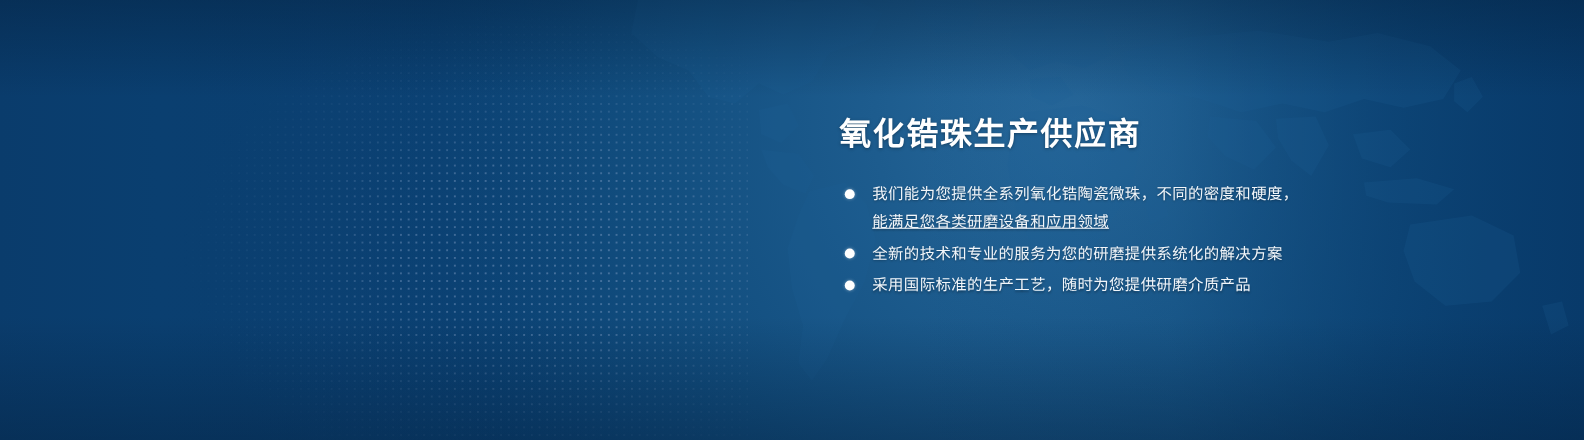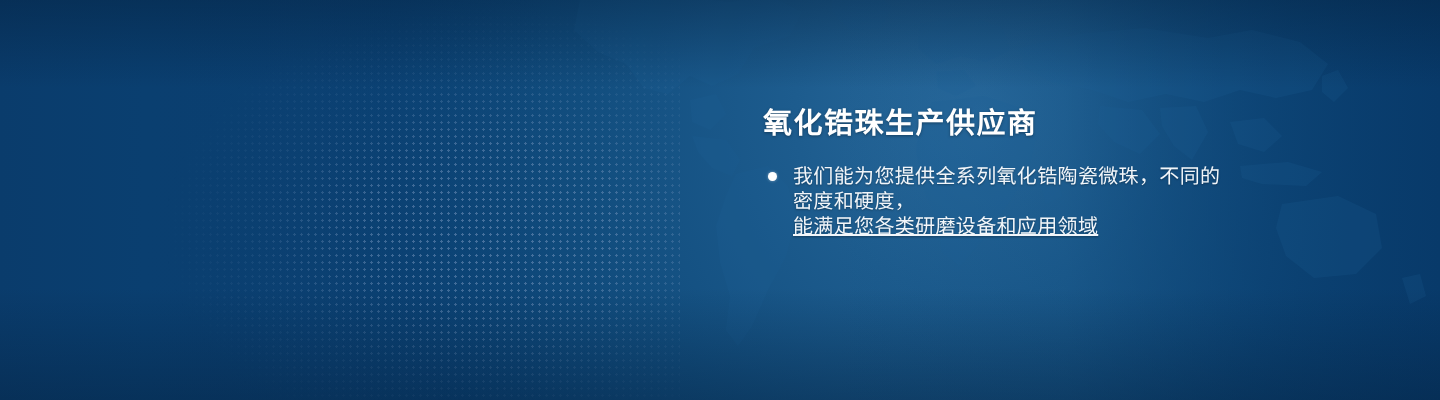--- a/index.html
+++ b/index.html
@@ -106,21 +106,21 @@
   }
   .bullets {
     list-style: none;
     margin: 0;
     padding: 0;
   }
   .bullet {
     position: relative;
     padding-left: 30px;
     margin: 0 0 4px 0;
-    font-size: 20px;
+    font-size: 14px;
     line-height: 25px;
     color: #f2f6fa;
     letter-spacing: 0.35px;
     text-shadow: 0 1px 2px rgba(0,0,0,0.32);
   }
   .bullet .dot {
     position: absolute;
     left: 5px;
     top: 8px;
     width: 9px;
@@ -340,18 +340,26 @@
     <h1 class="headline">氧化锆珠生产供应商</h1>
 
     <ul class="bullets">
 
       <li class="bullet">
         <span class="dot"></span>
         <span>我们能为您提供全系列氧化锆陶瓷微珠，不同的密度和硬度，</span>
         <span class="line2">能满足您各类研磨设备和应用领域</span>
       </li>
 
-
+      <li class="bullet">
+        <span class="dot"></span>
+        <span>全新的技术和专业的服务为您的研磨提供系统化的解决方案</span>
+      </li>
+
+      <li class="bullet">
+        <span class="dot"></span>
+        <span>采用国际标准的生产工艺，随时为您提供研磨介质产品</span>
+      </li>
 
     </ul>
   </div>
 
 </div>
 
 </body></html>

